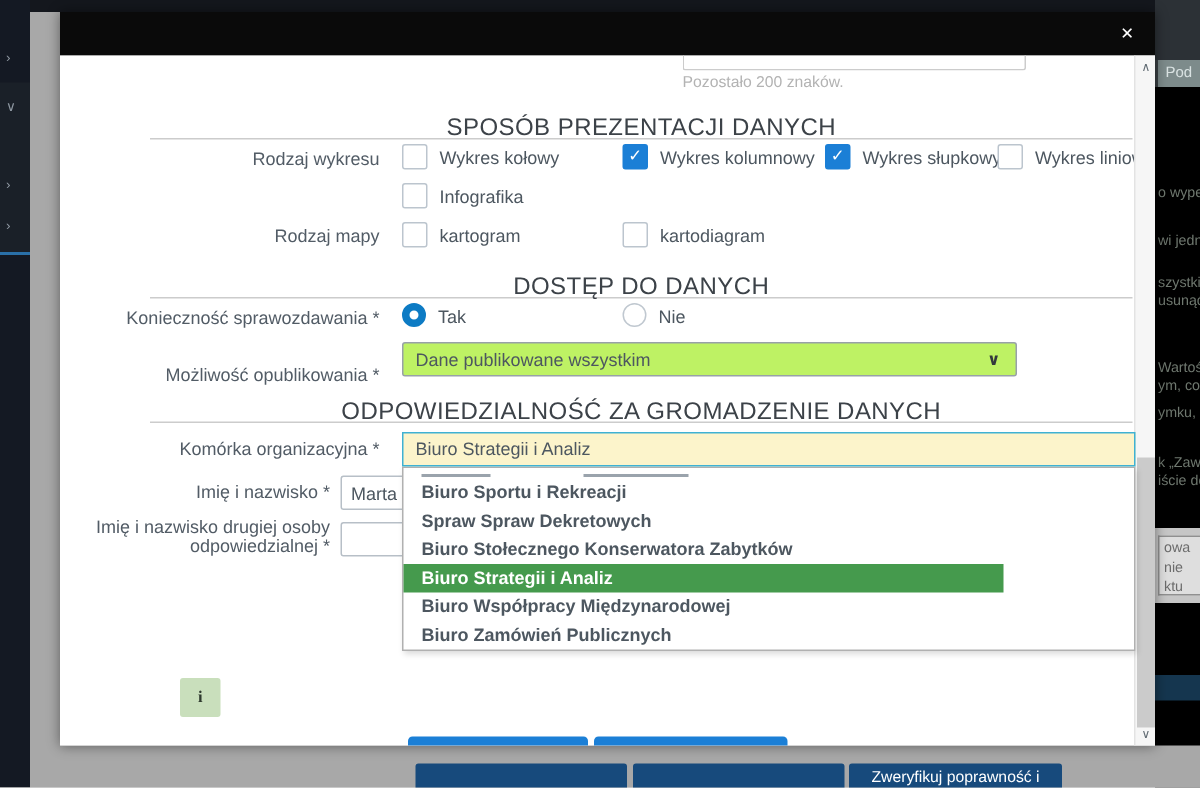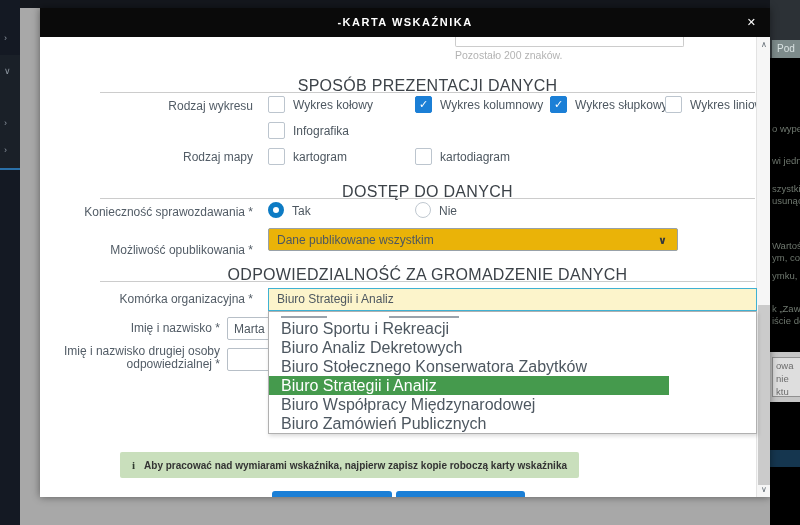--- a/index.html
+++ b/index.html
@@ -61,39 +61,39 @@
   .c1{left:228px;top:59px}.c2{left:375px;top:59px}.c3{left:510px;top:59px}
   .c4{left:625px;top:59px}.c5{left:228px;top:85px}.c6{left:228px;top:111px}.c7{left:375px;top:111px}
   
   .radio{position:absolute;display:flex;align-items:flex-end;gap:8px;cursor:pointer;}
   .radio .rb{width:14px;height:14px;border-radius:50%;border:1px solid #c0c8d0;background:#fff;box-sizing:content-box;}
   .radio.sel .rb{width:6px;height:6px;border:5px solid #0d7bc4;}
   .radio .t{font-size:12px;color:#4d5760;}
   .r1{left:228px;top:165px}.r2{left:375px;top:165px}
   
   .select{position:absolute;left:228px;top:191px;width:410px;height:23px;border:1px solid #98a1a8;
-          border-radius:2px;background:#eab308;font-size:12px;color:#4d5760;line-height:23px;
+          border-radius:2px;background:#bef264;font-size:12px;color:#4d5760;line-height:23px;
           padding-left:8px;box-sizing:border-box;cursor:pointer;}
   .select .caret{position:absolute;right:10px;top:0;font-size:11px;font-weight:bold;color:#33383d;}
   
   .combo{position:absolute;left:228px;top:251px;width:489px;height:23px;background:#fcf4cb;
          border:1px solid #3fb1d3;font-size:12px;color:#4d5760;line-height:21px;
          padding-left:8px;box-sizing:border-box;z-index:7;cursor:text;}
   
   .txt{position:absolute;left:187px;width:235px;height:23px;border:1px solid #b7bfc7;border-radius:2px;
        font-size:12px;color:#4d5760;padding:0 6px;box-sizing:border-box;
        font-family:"Liberation Sans","DejaVu Sans",sans-serif;}
   .in-name{top:280px}.in-name2{top:311px}
   
   .dropdown{position:absolute;left:228px;top:274px;width:489px;height:123px;background:#fff;
             border:1px solid #b0b0b0;box-sizing:border-box;z-index:6;box-shadow:1px 2px 4px rgba(0,0,0,.15);}
   .dd-clip{position:relative;height:7px;overflow:hidden;}
   .dd-clip::before{content:"";position:absolute;left:12px;bottom:1px;width:46px;height:2px;background:#9aa3ac;}
   .dd-clip::after{content:"";position:absolute;left:120px;bottom:1px;width:70px;height:2px;background:#9aa3ac;}
-  .dd-item{height:19px;line-height:19px;padding-left:12px;font-size:16px;color:#4d5760;cursor:pointer;white-space:nowrap;}
+  .dd-item{height:19px;line-height:19px;padding-left:12px;font-size:12px;color:#4d5760;cursor:pointer;white-space:nowrap;font-weight:bold;}
   .dd-item.sel{background:#459a4d;color:#fff;width:400px;box-sizing:border-box;}
   
   .banner{position:absolute;left:80px;top:415px;height:26px;display:inline-flex;align-items:center;
           background:#c9dfbc;border-radius:2px;padding:0 12px;gap:9px;}
   .info-ic{font-size:11px;font-weight:800;color:#2f3a2f;font-family:"Liberation Serif","DejaVu Serif",serif;}
   .banner-text{font-size:10px;font-weight:bold;color:#333;white-space:nowrap;}
   
   .blue-btn{position:absolute;top:454px;height:12px;background:#1b7fd6;border-radius:3px 3px 0 0;cursor:pointer;}
   .bb1{left:232px;width:120px}.bb2{left:356px;width:129px}
   
@@ -133,24 +133,30 @@
     <div class="bg-table">
       <div class="bg-cell">
         <div>owa</div>
         <div>nie</div>
         <div>ktu</div>
       </div>
     </div>
     <div class="bg-navy"></div>
   </div>
 
+  <div class="bottom-strip">
+    <div class="navy-btn b1"></div>
+    <div class="navy-btn b2"></div>
+    <div class="navy-btn b3">
+      <span>Zweryfikuj poprawność i</span>
+    </div>
+  </div>
 
   <div class="modal">
     <div class="modal-header">
-      <span class="modal-title">-KARTA WSKAŹNIKA</span>
       <span class="modal-close">✕</span>
     </div>
 
     <div class="modal-body">
 
       <div class="ta-sliver"></div>
       <div class="remaining">Pozostało 200 znaków.</div>
 
       <div class="sec-h h1"><span>SPOSÓB PREZENTACJI DANYCH</span></div>
 
@@ -212,31 +218,30 @@
       </div>
 
       <div class="lbl nm l-name">Imię i nazwisko *</div>
       <input class="txt in-name" value="Marta Dzi" style="">
       <div class="lbl nm l-name2">Imię i nazwisko drugiej osoby odpowiedzialnej *</div>
       <input class="txt in-name2" value="" style="">
 
       <div class="dropdown">
         <div class="dd-clip"></div>
         <div class="dd-item">Biuro Sportu i Rekreacji</div>
-        <div class="dd-item">Biuro Analiz Dekretowych</div>
+        <div class="dd-item">Spraw Spraw Dekretowych</div>
         <div class="dd-item">Biuro Stołecznego Konserwatora Zabytków</div>
         <div class="dd-item sel">Biuro Strategii i Analiz</div>
         <div class="dd-item">Biuro Współpracy Międzynarodowej</div>
         <div class="dd-item">Biuro Zamówień Publicznych</div>
       </div>
 
 
       <div class="banner">
         <span class="info-ic">i</span>
-        <span class="banner-text">Aby pracować nad wymiarami wskaźnika, najpierw zapisz kopie roboczą karty wskaźnika</span>
       </div>
 
       <div class="blue-btn bb1"></div>
       <div class="blue-btn bb2"></div>
 
       <div class="vscroll">
         <span class="arr up">∧</span>
         <div class="thumb"></div>
         <span class="arr down">∨</span>
       </div>

